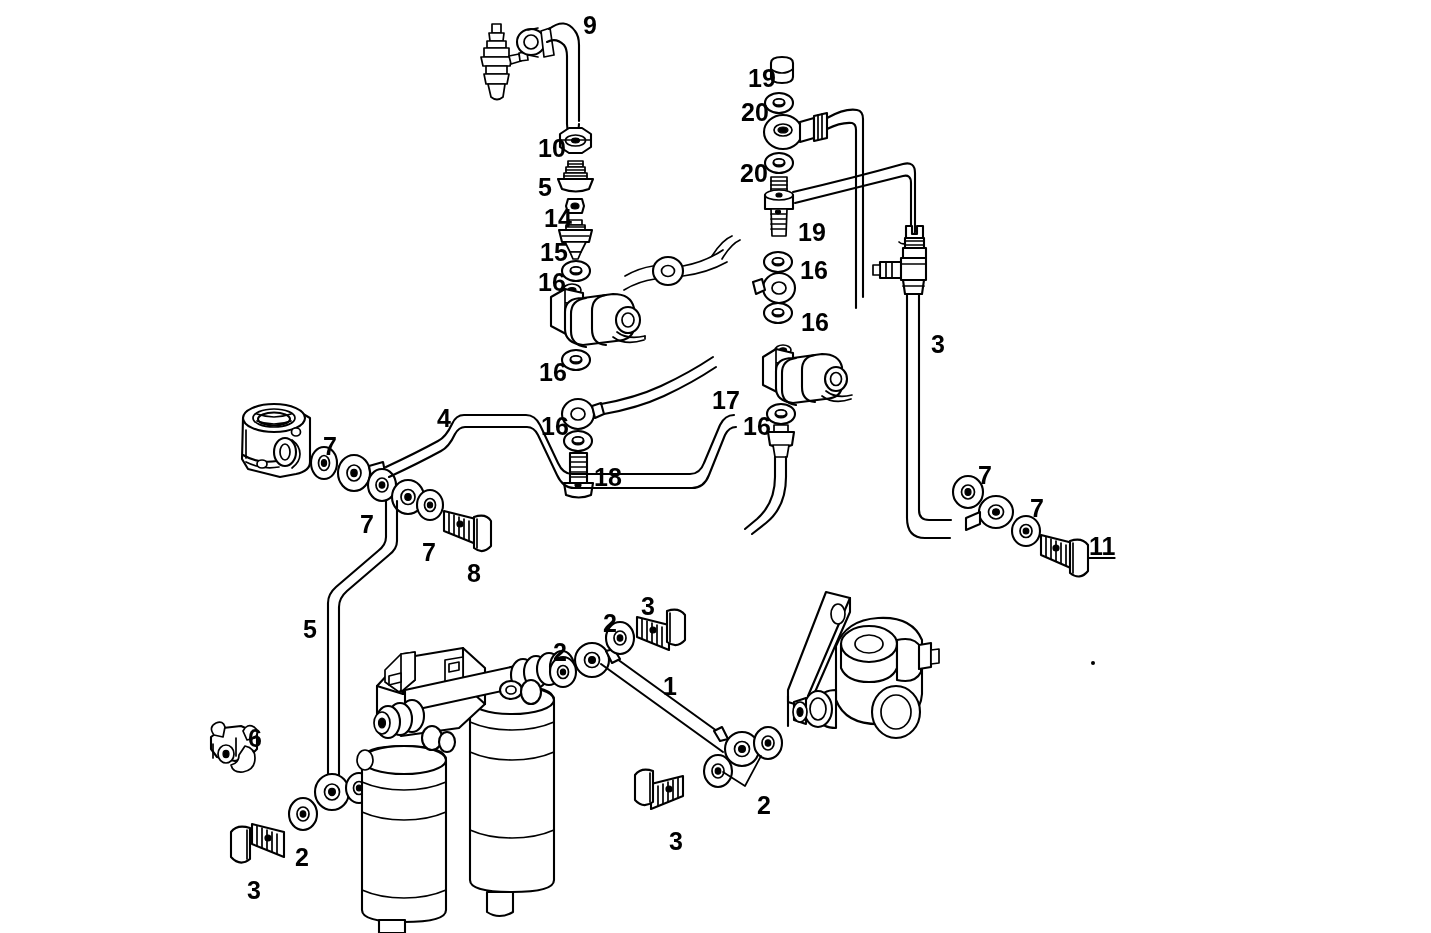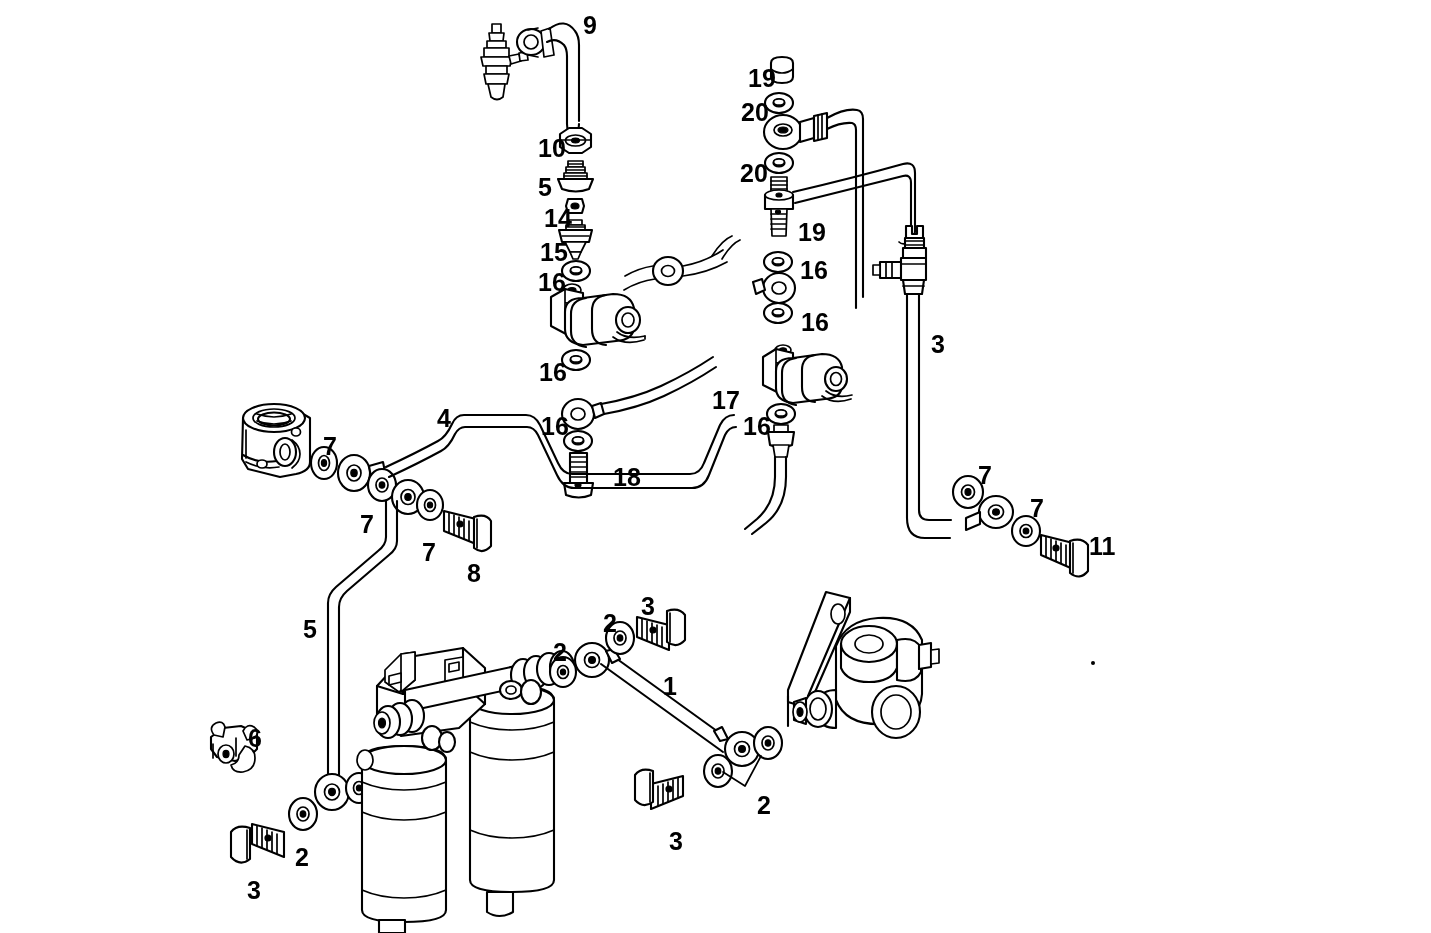--- a/index.html
+++ b/index.html
@@ -493,31 +493,31 @@
   <div class="callout" style="left:303px;top:617px;">5</div>
   <div class="callout" style="left:248px;top:726px;">6</div>
   <div class="callout" style="left:323px;top:434px;">7</div>
   <div class="callout" style="left:360px;top:512px;">7</div>
   <div class="callout" style="left:422px;top:540px;">7</div>
   <div class="callout" style="left:978px;top:463px;">7</div>
   <div class="callout" style="left:1030px;top:496px;">7</div>
   <div class="callout" style="left:467px;top:561px;">8</div>
   <div class="callout" style="left:583px;top:13px;">9</div>
   <div class="callout" style="left:538px;top:136px;text-align:center;">10</div>
-  <div class="callout" style="left:1089px;top:534px;">11</div>
+  <div class="callout" style="left:1089px;top:534px;text-decoration:underline;">11</div>
   <div class="callout" style="left:538px;top:175px;">5</div>
   <div class="callout" style="left:931px;top:332px;">3</div>
   <div class="callout" style="left:544px;top:206px;text-align:right;">14</div>
   <div class="callout" style="left:540px;top:240px;">15</div>
   <div class="callout" style="left:538px;top:270px;">16</div>
   <div class="callout" style="left:800px;top:258px;">16</div>
   <div class="callout" style="left:801px;top:310px;">16</div>
   <div class="callout" style="left:539px;top:360px;">16</div>
   <div class="callout" style="left:541px;top:414px;">16</div>
   <div class="callout" style="left:743px;top:414px;">16</div>
   <div class="callout" style="left:670px;top:388px;margin-left:42px;">17</div>
-  <div class="callout" style="left:613px;top:465px;">18</div>
+  <div class="callout" style="left:594px;top:465px;">18</div>
   <div class="callout" style="left:748px;top:66px;">19</div>
   <div class="callout" style="left:741px;top:100px;">20</div>
   <div class="callout" style="left:740px;top:161px;">20</div>
   <div class="callout" style="left:798px;top:220px;">19</div>
 
 </div>
 
 </body></html>

